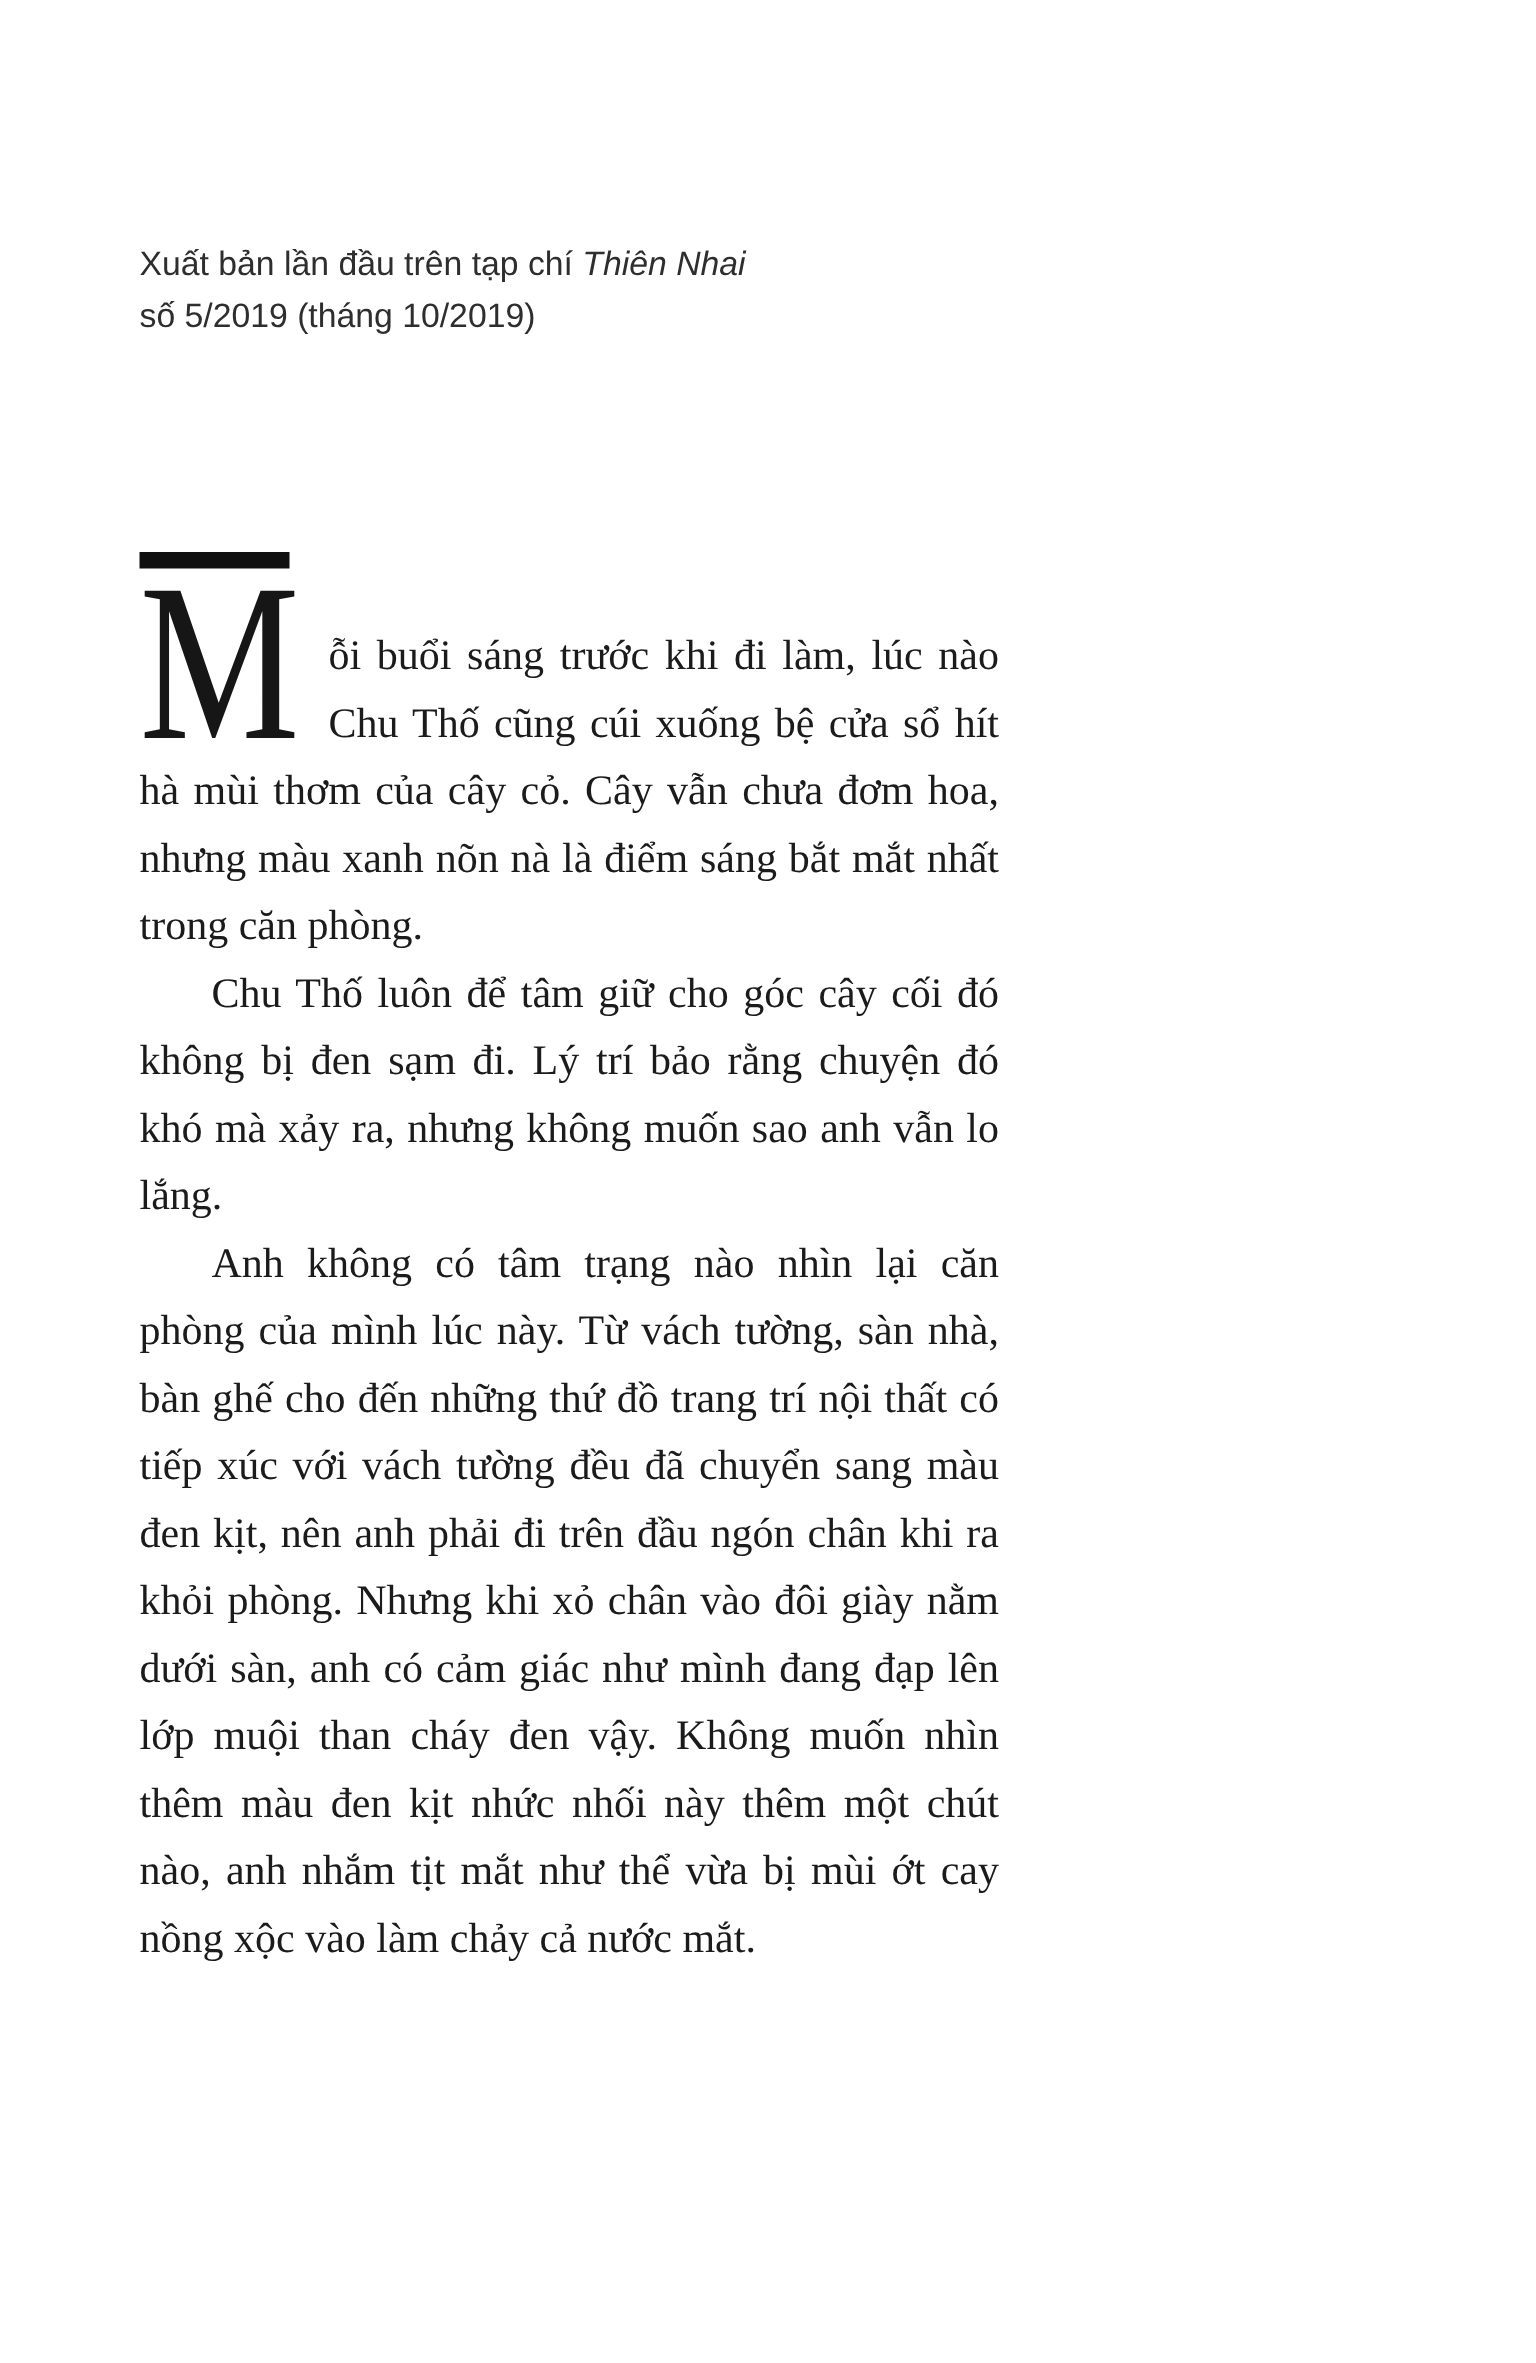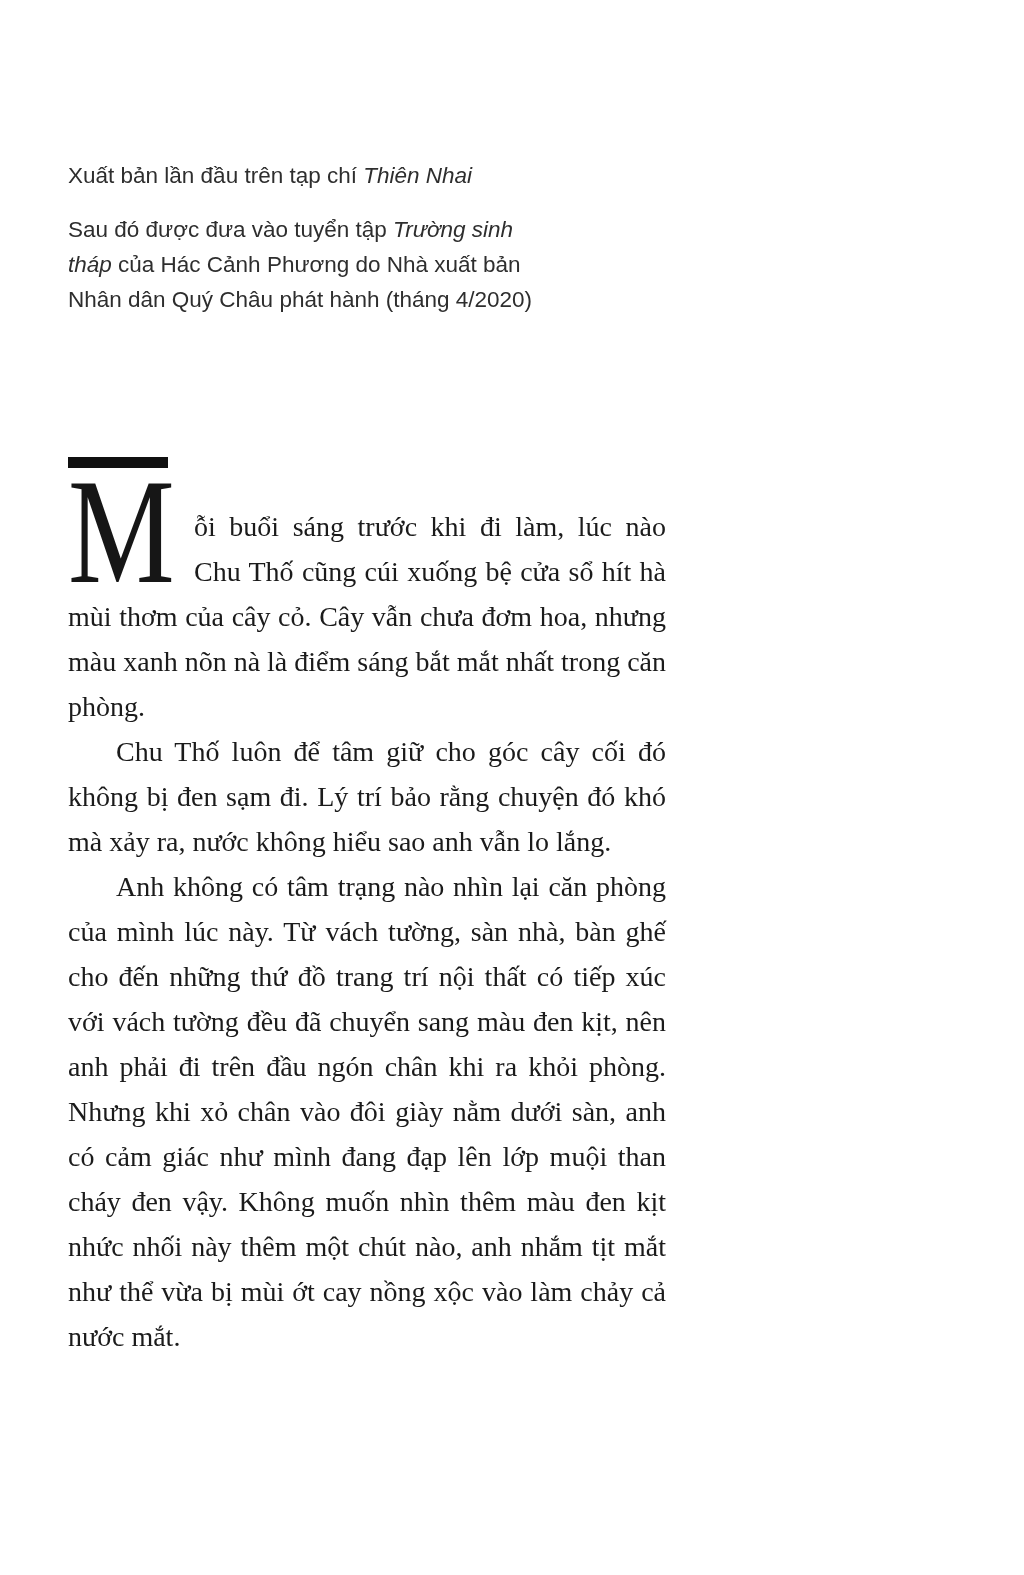--- a/index.html
+++ b/index.html
@@ -8,21 +8,21 @@
     width: 1024px;
     height: 1575px;
     font-family: "Liberation Sans", sans-serif;
     overflow: hidden;
   }
   .page {
     position: relative;
     width: 812px;
     height: 1575px;
     background: #ffffff;
-    padding: 158px 146px 0 68px;
+    padding: 158px 146px 0 93px;
     overflow: hidden;
   }
   
   .pub-notes { max-width: 560px; }
   .pub-note {
     font-size: 22.5px;
     line-height: 35px;
     color: #2e2e2e;
     max-width: 490px;
   }
@@ -63,29 +63,28 @@
     transform-origin: left top;
     text-indent: 0;
   }
 </style>
 </head>
 <body>
 
 <div class="page">
 
   <div class="pub-notes">
-    <p class="pub-note"><span>Xuất bản lần đầu trên tạp chí </span><em>Thiên Nhai</em><br></p>
+    <p class="pub-note"><span>Xuất bản lần đầu trên tạp chí </span><em>Thiên Nhai</em><br><span>số 5/2019 (tháng 10/2019)</span></p>
 
-    <p class="pub-note"><span>Sau đó được đưa vào tuyển tập </span><em>Trường sinh tháp</em><span> của Hác Cảnh Phương do Nhà xuất bản Nhân dân Quý Châu phát hành (tháng 4/2020)</span></p>
   </div>
 
   <div class="body-text">
     <p>
       <span class="dropcap-wrap">
         <span class="dropcap-rule" style="display:block"></span>
         <span class="dropcap">M</span>
       </span><span>ỗi buổi sáng trước khi đi làm, lúc nào Chu Thố cũng cúi xuống bệ cửa sổ hít hà mùi thơm của cây cỏ. Cây vẫn chưa đơm hoa, nhưng màu xanh nõn nà là điểm sáng bắt mắt nhất trong căn phòng.</span>
     </p>
-    <p>Chu Thố luôn để tâm giữ cho góc cây cối đó không bị đen sạm đi. Lý trí bảo rằng chuyện đó khó mà xảy ra, nước không hiểu sao anh vẫn lo lắng.</p>
+    <p>Chu Thố luôn để tâm giữ cho góc cây cối đó không bị đen sạm đi. Lý trí bảo rằng chuyện đó khó mà xảy ra, nhưng không muốn sao anh vẫn lo lắng.</p>
     <p>Anh không có tâm trạng nào nhìn lại căn phòng của mình lúc này. Từ vách tường, sàn nhà, bàn ghế cho đến những thứ đồ trang trí nội thất có tiếp xúc với vách tường đều đã chuyển sang màu đen kịt, nên anh phải đi trên đầu ngón chân khi ra khỏi phòng. Nhưng khi xỏ chân vào đôi giày nằm dưới sàn, anh có cảm giác như mình đang đạp lên lớp muội than cháy đen vậy. Không muốn nhìn thêm màu đen kịt nhức nhối này thêm một chút nào, anh nhắm tịt mắt như thể vừa bị mùi ớt cay nồng xộc vào làm chảy cả nước mắt.</p>
   </div>
 
 </div>
 
 </body></html>

